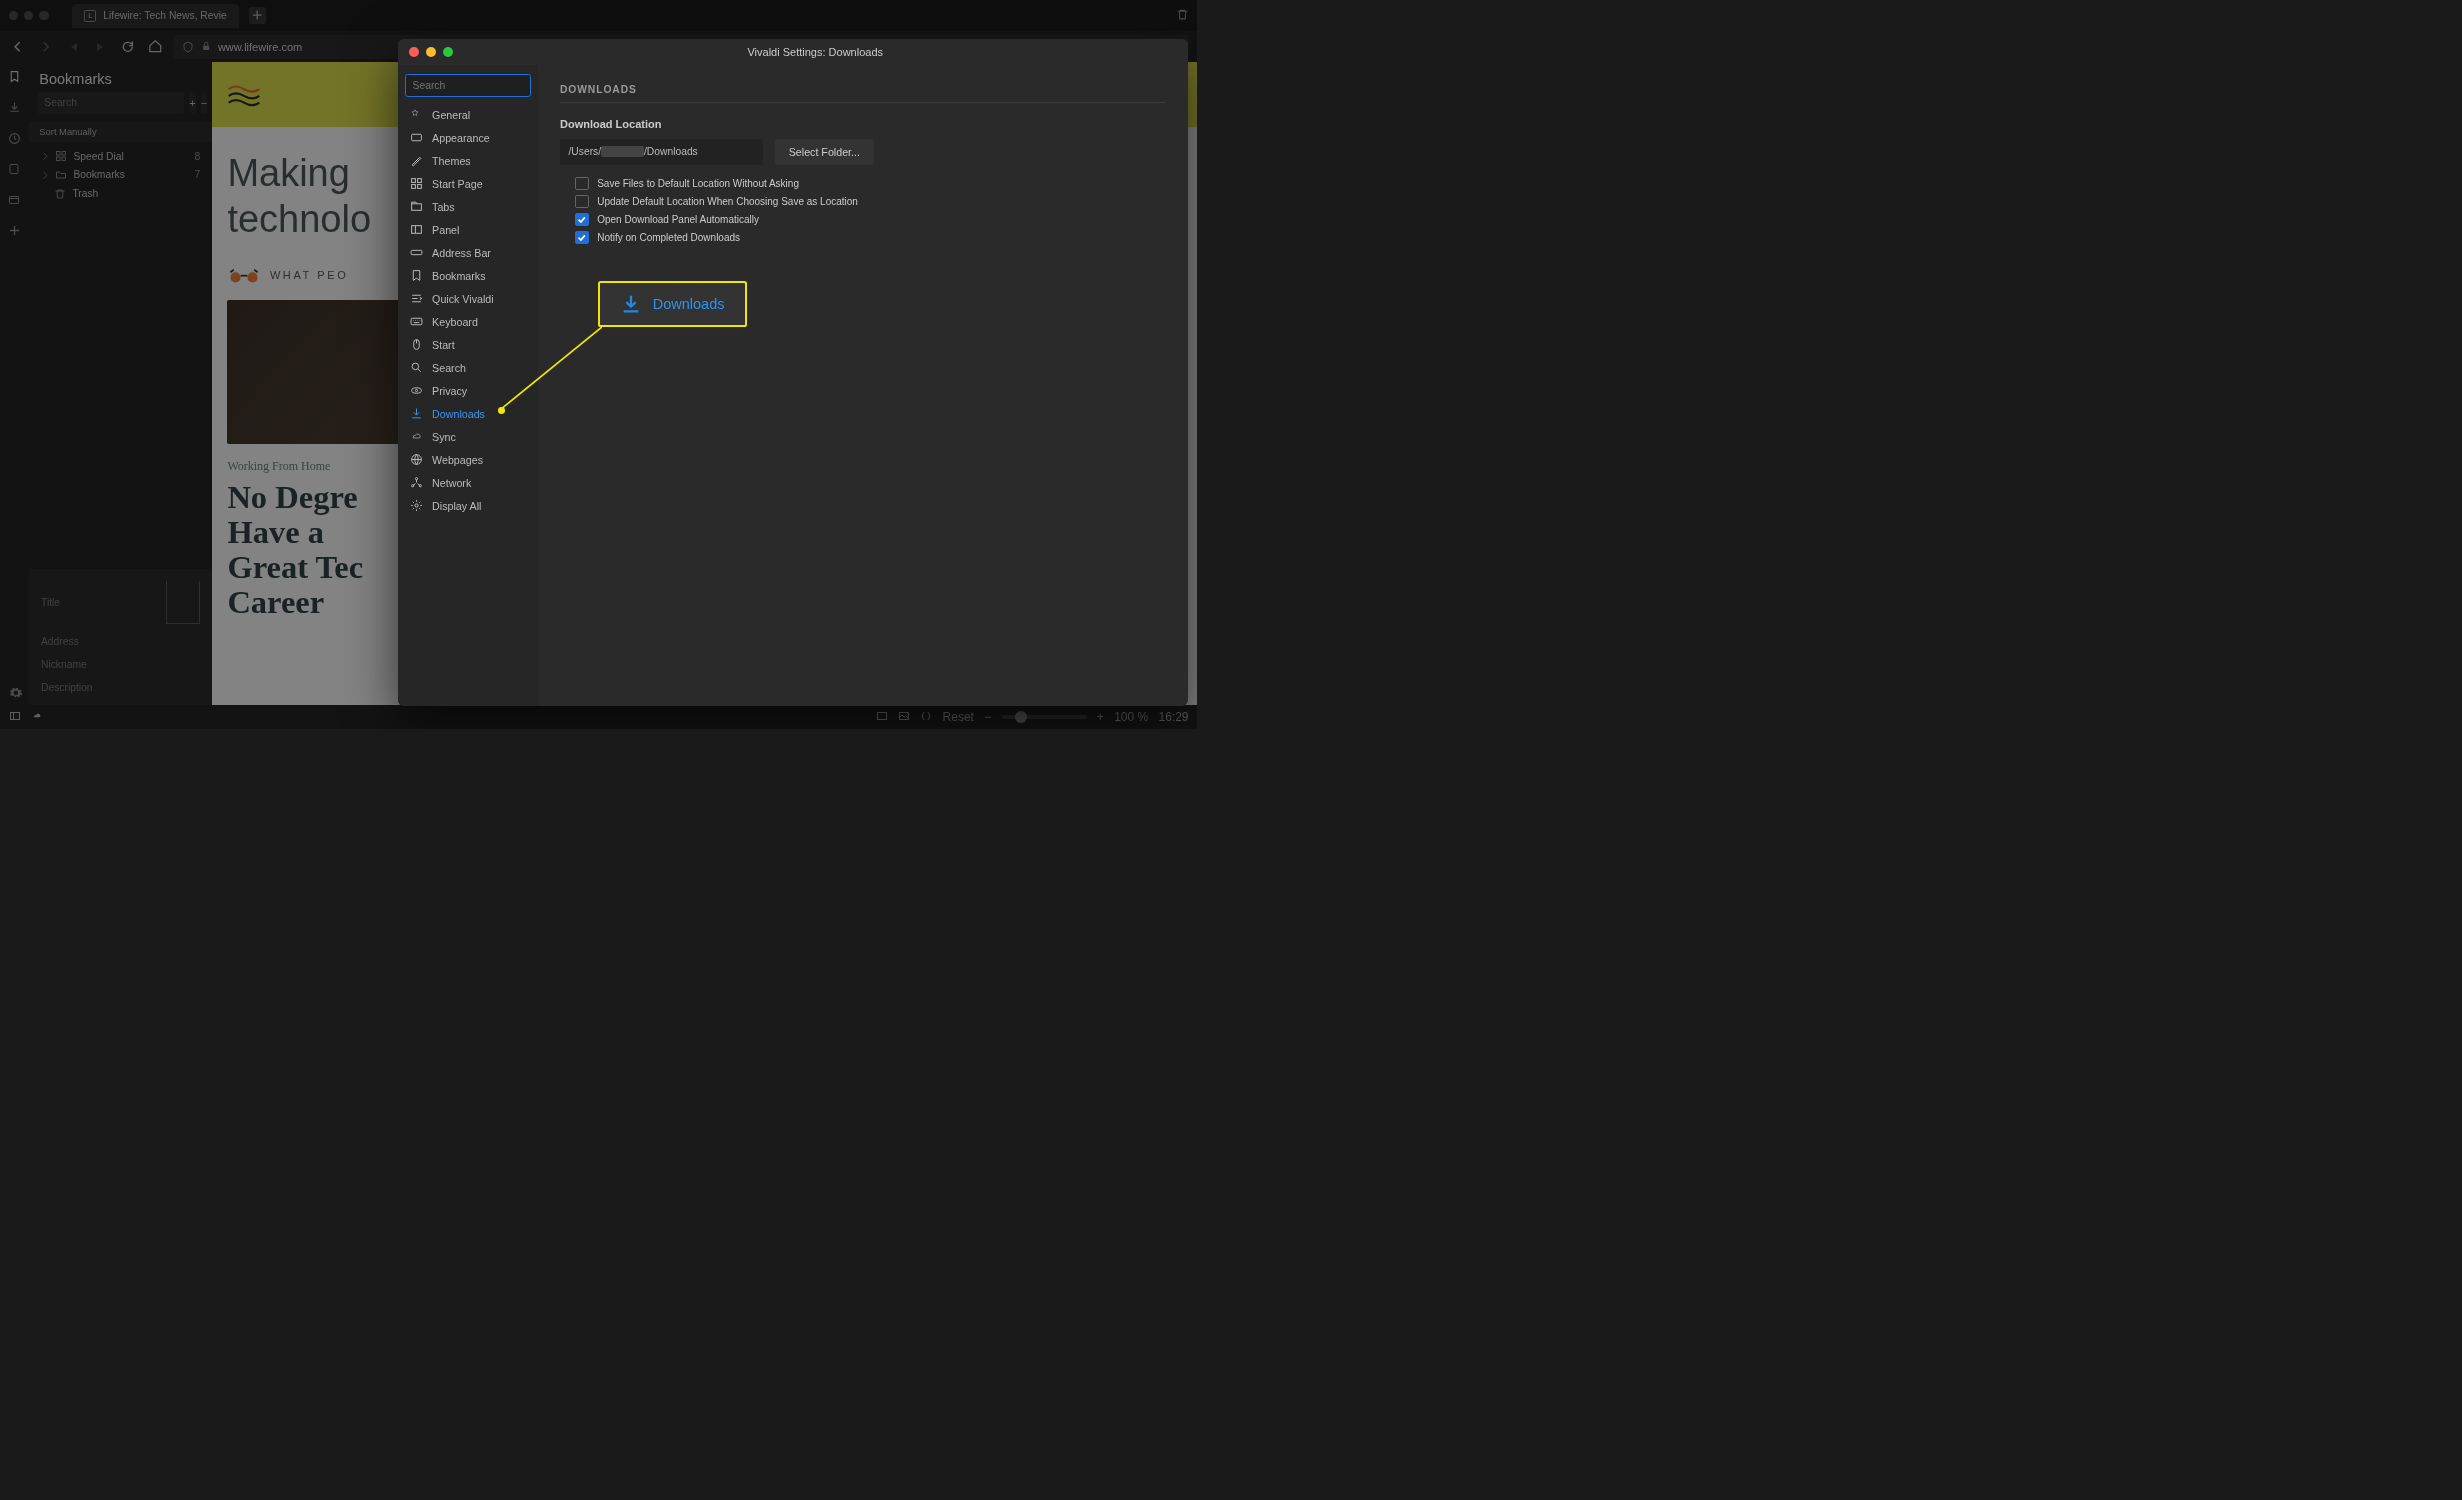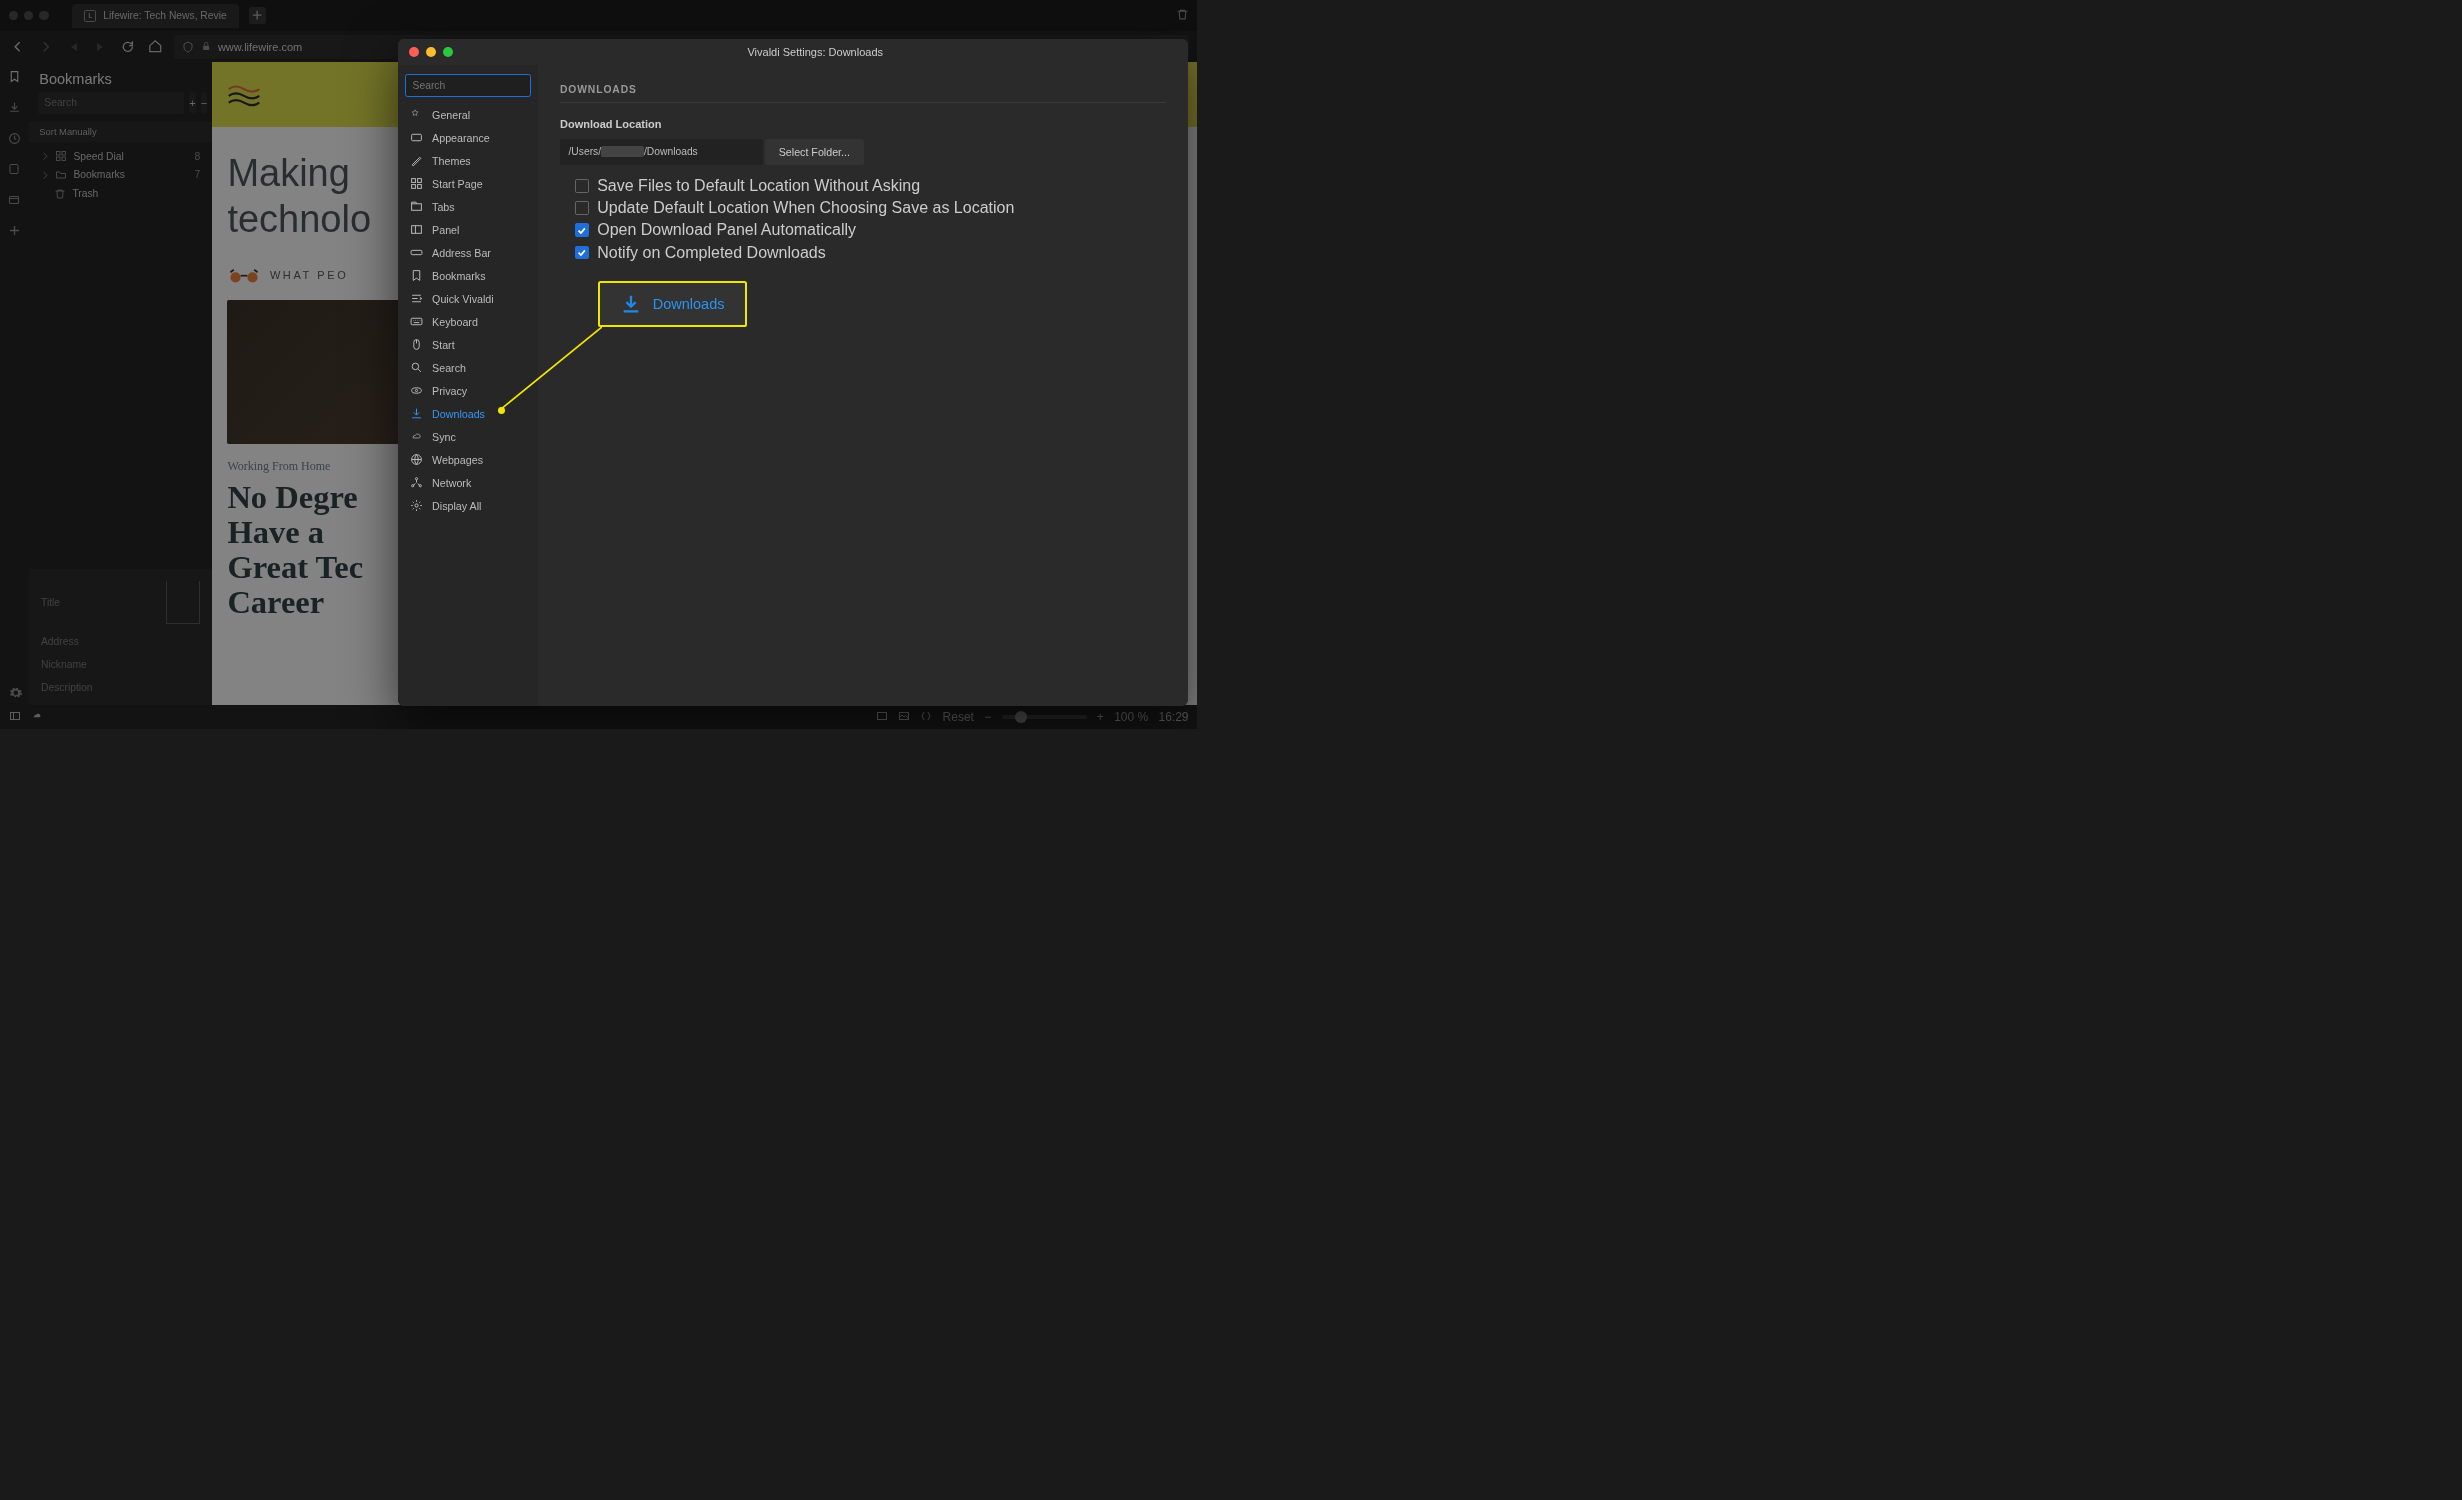--- a/index.html
+++ b/index.html
@@ -67,25 +67,25 @@
 .sw-side{width:140px;background:#262626;padding:8.5px 6.8px;display:flex;flex-direction:column;gap:1.7px;}
 .sw-search{height:23px;background:#1f1f1f;border:0.9px solid #1e6fd9;border-radius:2.6px;padding:0 6.8px;color:#ccc;font-size:10.3px;margin-bottom:5.1px;}
 .sw-item{height:23px;display:flex;align-items:center;gap:8.5px;padding:0 5.1px;color:#bbb;font-size:10.7px;border-radius:2.6px;}
 .sw-item.active{color:#3b95f2;}
 .sw-icon{width:13.7px;height:13.7px;display:flex;align-items:center;justify-content:center;color:inherit;}
 
 .sw-content{flex:1;padding:19px 22px;color:#bbb;}
 .sw-sec-title{font-size:10.3px;letter-spacing:0.9px;color:#999;font-weight:600;margin-bottom:15.4px;}
 .sw-divider{height:0.9px;background:#3a3a3a;margin:-8.5px 0 15.4px;}
 .sw-sub{font-size:11px;color:#ccc;font-weight:600;margin-bottom:8.5px;}
-.loc-row{display:flex;gap:2px;align-items:flex-start;margin-bottom:12px;}
+.loc-row{display:flex;gap:12px;align-items:flex-start;margin-bottom:12px;}
 .loc-input{flex:0 0 203px;height:26px;background:#222;border:none;border-radius:2.6px;padding:0 8.5px;color:#bbb;font-size:10.3px;display:flex;align-items:center;}
 .loc-input .mask{background:#444;color:#444;border-radius:1.7px;padding:0 3.4px;}
 .sel-btn{height:26px;padding:0 13.7px;background:#333;border-radius:2.6px;color:#ccc;font-size:10.7px;display:flex;align-items:center;}
-.chk-row{display:flex;align-items:center;gap:8.5px;margin:4.3px 0;font-size:16px;color:#ccc;padding-left:15px;}
+.chk-row{display:flex;align-items:center;gap:8.5px;margin:4.3px 0;font-size:10px;color:#ccc;padding-left:15px;}
 .chk{width:13.7px;height:13.7px;border:0.9px solid #666;border-radius:1.7px;display:flex;align-items:center;justify-content:center;}
 .chk.on{background:#1e6fd9;border-color:#1e6fd9;}
 .chk.on svg{stroke:#fff;}
 
 
 .callout-box{position:absolute;left:598px;top:281px;width:149px;height:46px;border:2.6px solid #f2e600;border-radius:2.6px;display:flex;align-items:center;justify-content:center;gap:10.3px;background:#333;}
 .callout-box .dl-icon{color:#1e8ae6;}
 .callout-box .dl-text{color:#2b94f0;font-size:14.5px;}
 .callout-dot{position:absolute;left:498px;top:407px;width:6.8px;height:6.8px;border-radius:50%;background:#f2e600;}
 .callout-line{position:absolute;left:501px;top:327px;width:101px;height:82px;pointer-events:none;}

